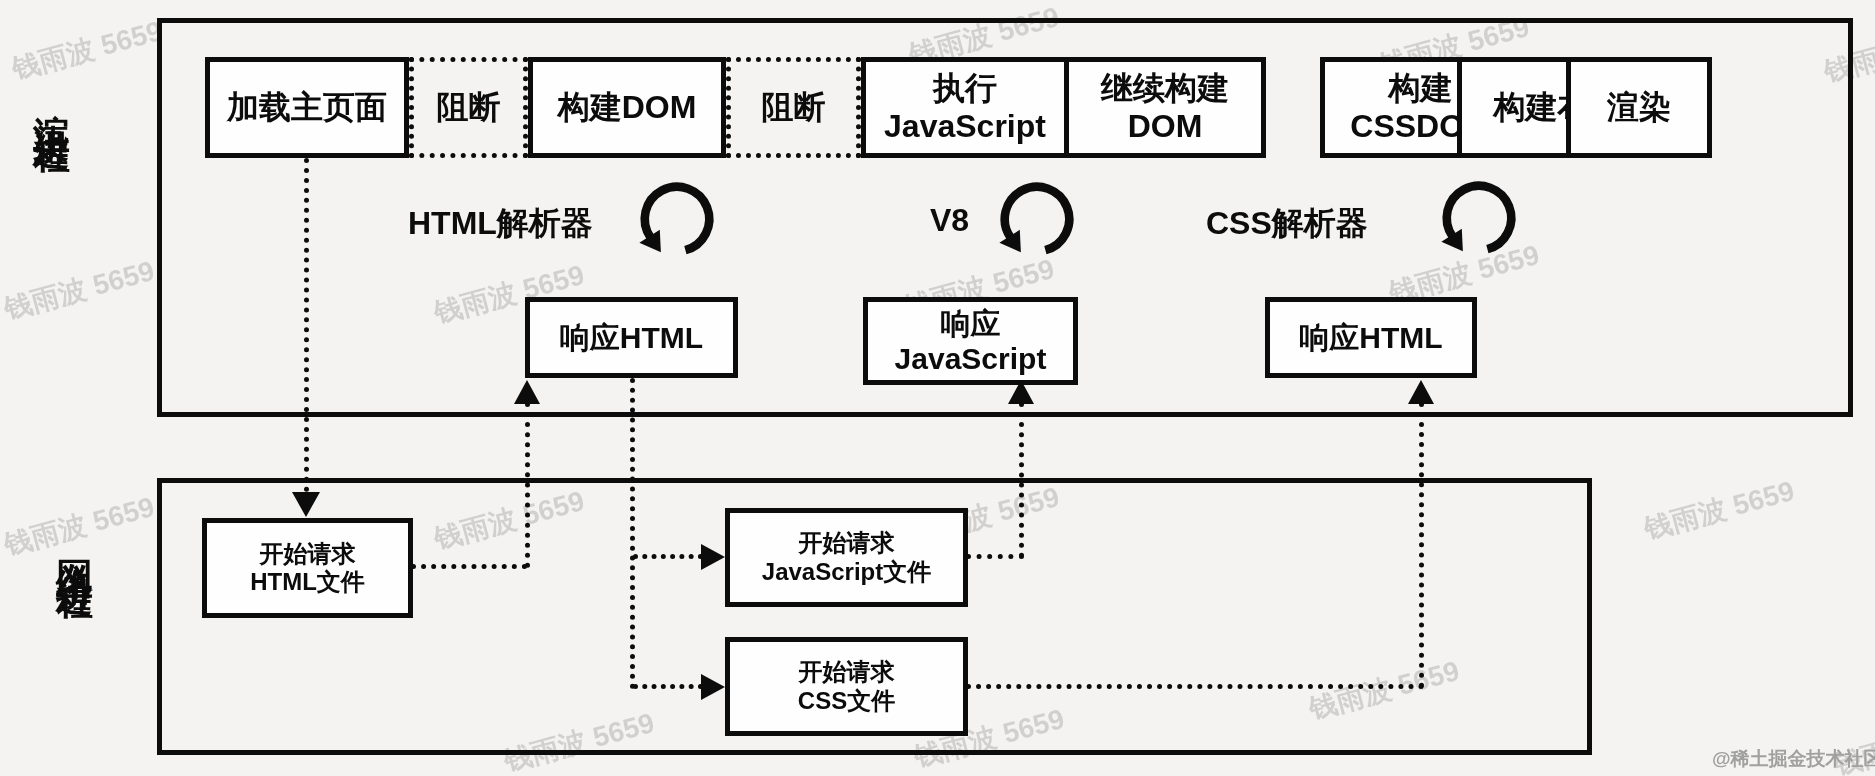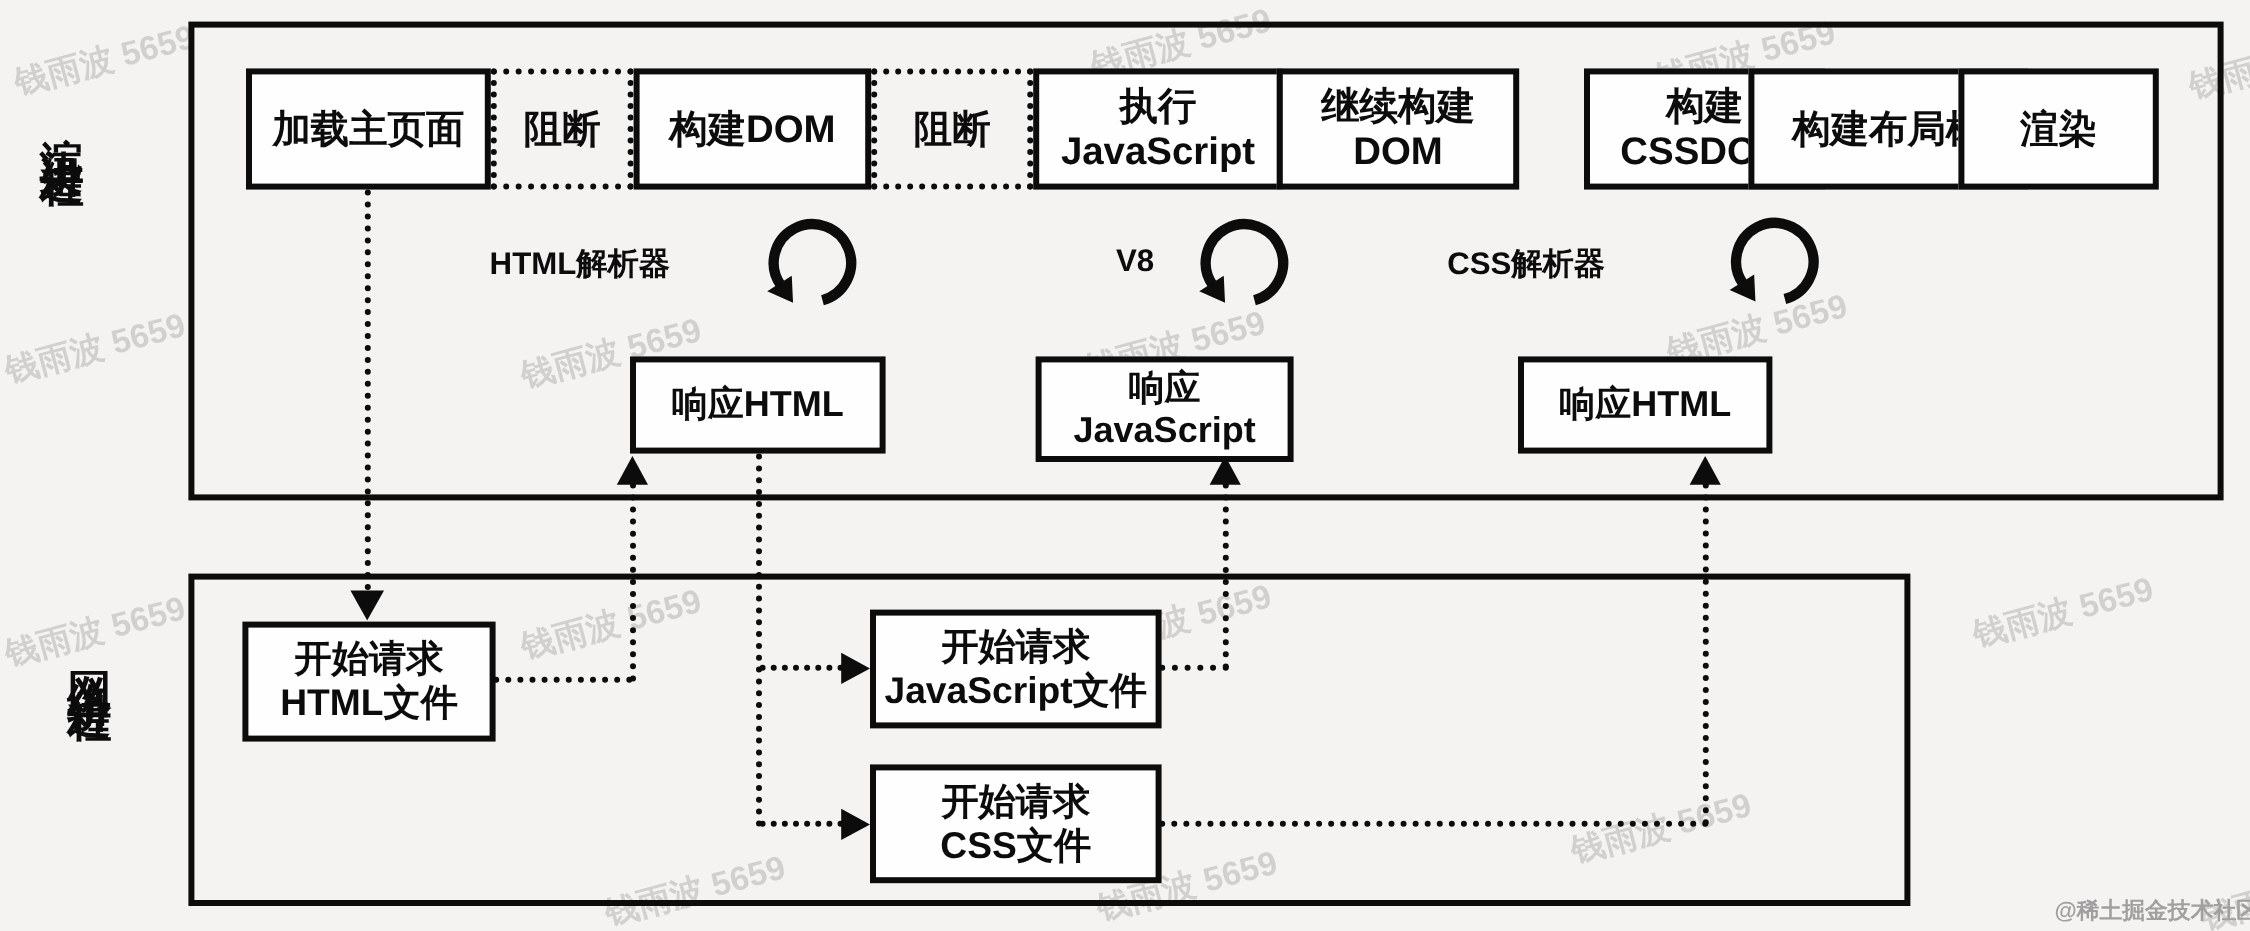--- a/index.html
+++ b/index.html
@@ -10,34 +10,34 @@
     font-weight:bold;color:#0c0c0c;
   }
   .box{position:absolute;box-sizing:border-box;background:#fefefe;
        border:5px solid #0c0c0c;display:flex;align-items:center;justify-content:center;
        text-align:center;white-space:pre-line;line-height:1.18;}
   .stage{font-size:32px;top:57px;height:101px;}
   .stage.dotted{border:5px dotted #0c0c0c;background:transparent;}
   .outer{position:absolute;box-sizing:border-box;border:5px solid #0c0c0c;background:transparent;}
   .vlabel{position:absolute;writing-mode:vertical-rl;text-orientation:upright;
           font-size:37px;letter-spacing:9px;line-height:1;}
-  .plabel{position:absolute;font-size:26px;white-space:nowrap;}
+  .plabel{position:absolute;font-size:32px;white-space:nowrap;}
   .dot-v{position:absolute;width:0;border-left:5px dotted #0c0c0c;}
   .dot-h{position:absolute;height:0;border-top:5px dotted #0c0c0c;}
   .arr{position:absolute;width:0;height:0;}
   .arr-down{border-left:14px solid transparent;border-right:14px solid transparent;border-top:25px solid #0c0c0c;}
   .arr-up{border-left:13px solid transparent;border-right:13px solid transparent;border-bottom:24px solid #0c0c0c;}
   .arr-right{border-top:13px solid transparent;border-bottom:13px solid transparent;border-left:24px solid #0c0c0c;}
   .loop{position:absolute;}
   .wm{position:absolute;font-size:28px;color:rgba(0,0,0,0.14);white-space:nowrap;
       transform:rotate(-15deg);transform-origin:left top;pointer-events:none;}
   .credit{position:absolute;left:1712px;top:746px;font-size:19px;font-weight:bold;
           color:#a0a0a0;white-space:nowrap;}
   .resp{font-size:30px;}
-  .req{font-size:31px;}
+  .req{font-size:24px;}
 </style>
 </head>
 <body>
 
 <div id="canvas">
 
   <div class="wm" style="left:8px;top:52px">钱雨波 5659</div>
   <div class="wm" style="left:905px;top:38px">钱雨波 5659</div>
   <div class="wm" style="left:1375px;top:48px">钱雨波 5659</div>
   <div class="wm" style="left:1820px;top:55px">钱雨波 5659</div>
@@ -64,21 +64,21 @@
   <div class="box stage dotted" style="left:409px;width:119px">阻断</div>
   <div class="box stage" style="left:528px;width:198px">构建DOM</div>
   <div class="box stage dotted" style="left:726px;width:135px">阻断</div>
   <div class="box stage" style="left:861px;width:208px">执行
 JavaScript</div>
   <div class="box stage" style="left:1064px;width:202px">继续构建
 DOM</div>
   <div class="box stage" style="left:1320px;width:201px">构建
 CSSDOM</div>
   <div class="box stage" style="left:1457px;width:233px">构建布局树</div>
-  <div class="box stage" style="left:1632px;width:167px">渲染</div>
+  <div class="box stage" style="left:1566px;width:146px">渲染</div>
 
   <div class="plabel" style="left:408px;top:202px">HTML解析器</div>
   <svg class="loop" style="left:634px;top:176px" width="86" height="86" viewBox="0 0 80 80">
     <path d="M47.8 69 A30 30 0 1 0 15.4 57.2" fill="none" stroke="#0c0c0c" stroke-width="8"></path>
     <polygon points="25,71 24,50 5,62" fill="#0c0c0c"></polygon>
   </svg>
 
   <div class="plabel" style="left:930px;top:202px">V8</div>
   <svg class="loop" style="left:994px;top:176px" width="86" height="86" viewBox="0 0 80 80">
     <path d="M47.8 69 A30 30 0 1 0 15.4 57.2" fill="none" stroke="#0c0c0c" stroke-width="8"></path>

